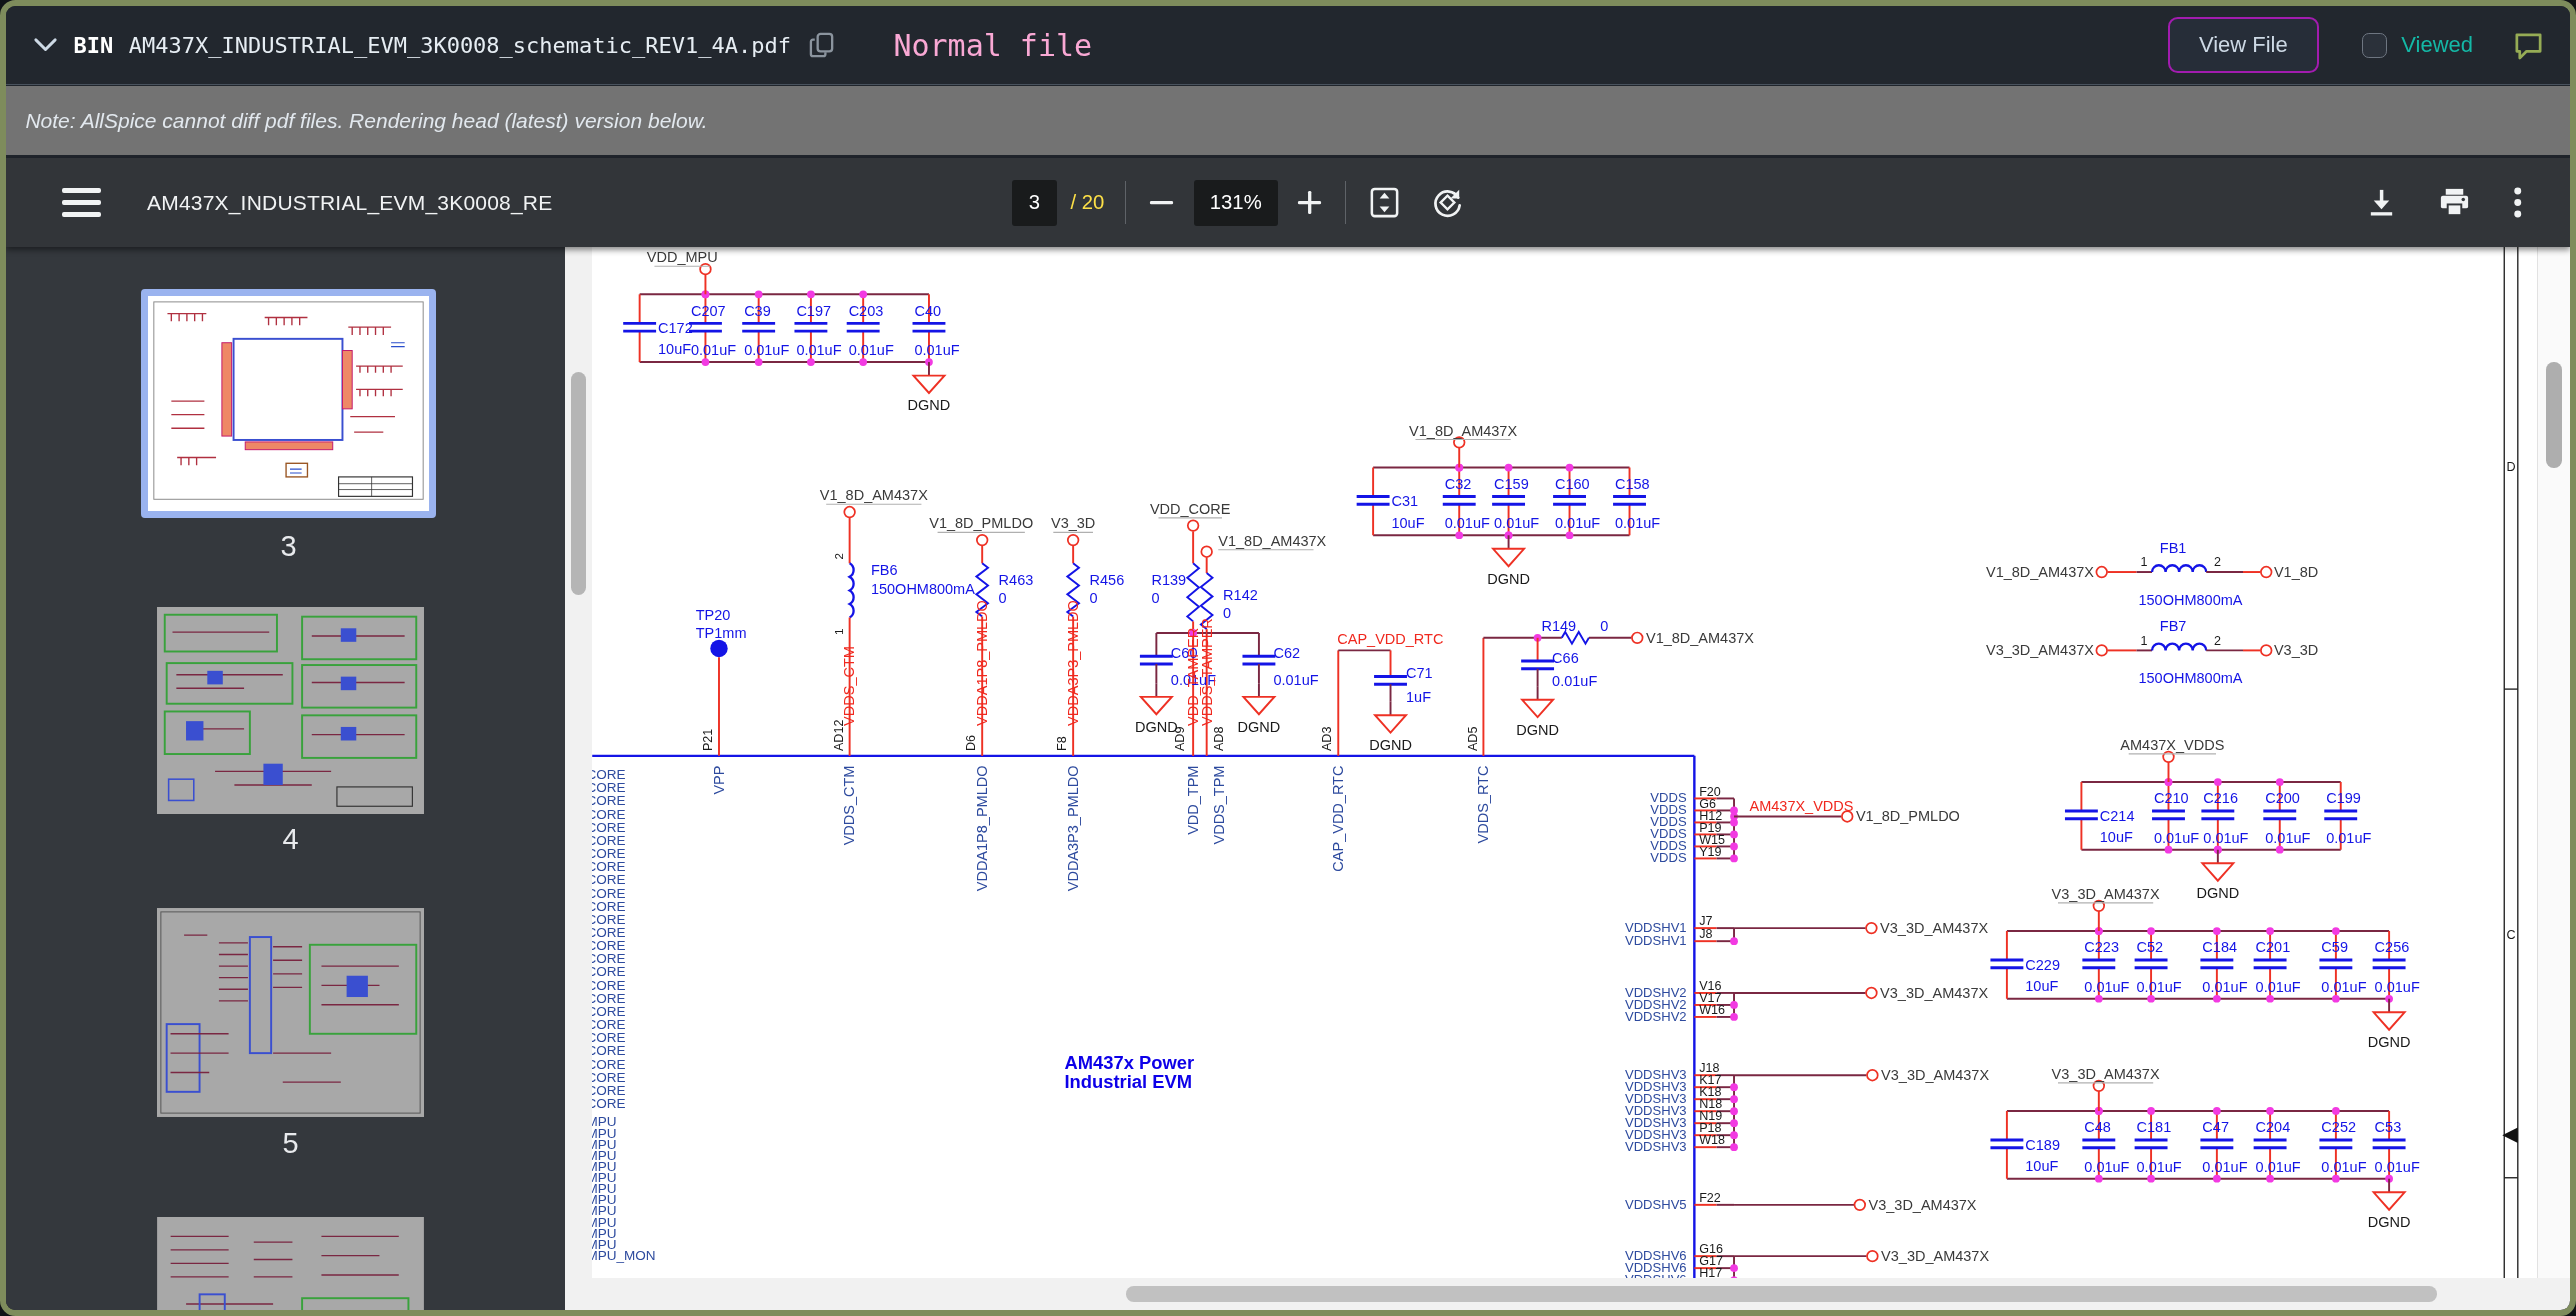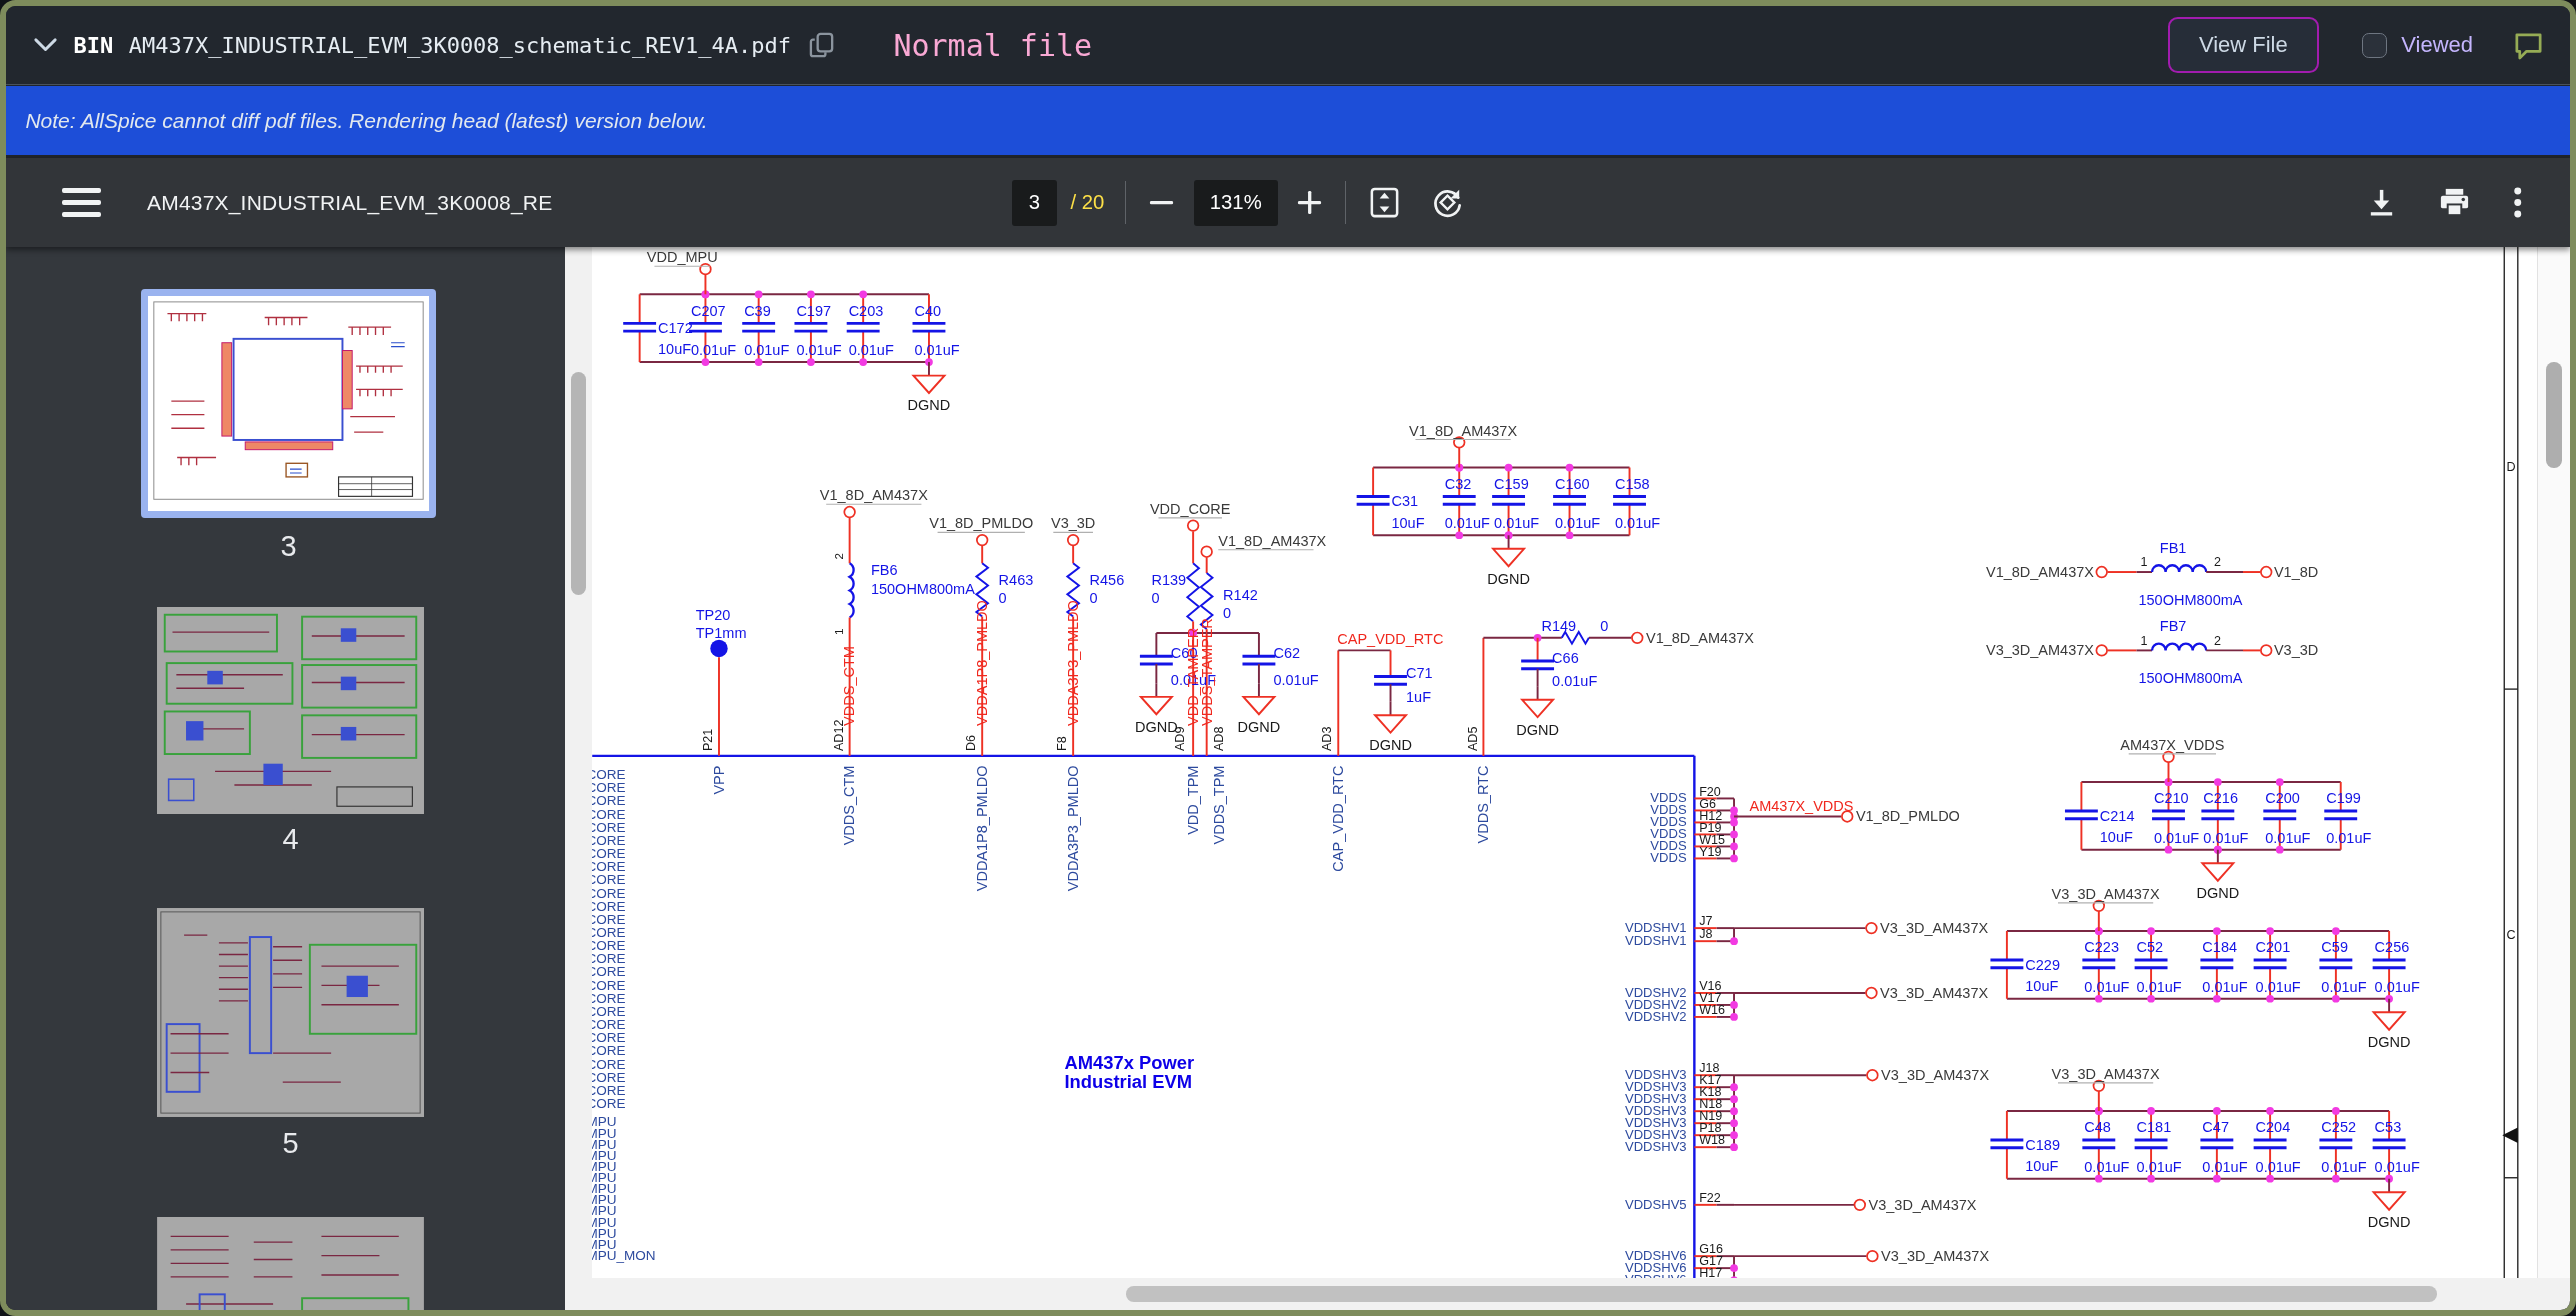--- a/index.html
+++ b/index.html
@@ -13,24 +13,24 @@
   .fh-chevron { width:29px; height:19.4px; margin-right:13.5px; cursor:pointer; }
   .fh-bin { color:#ffffff; font-weight:bold; font-size:22px; margin-right:15.5px; }
   .fh-name { color:#e6edf3; font-size:22px; }
   .fh-copy { width:29px; height:31px; margin-left:17.4px; cursor:pointer; }
   .fh-status { color:#f9a8d4; font-size:30px; margin-left:56px; }
   .fh-right { margin-left:auto; display:flex; align-items:center; }
   .view-file-btn { border:2px solid #a21caf; background:#262d38; color:#cdd9e5; font-size:22px;
                    padding:12.6px 29px; border-radius:9.7px; cursor:pointer; font-family:"Liberation Sans",sans-serif; }
   .viewed-box { width:25px; height:25px; border:1.9px solid #6e7681; border-radius:6.8px; background:#2b313a;
                 margin-left:43px; cursor:pointer; }
-  .viewed-label { color:#c4b5fd; font-size:22px; margin-left:14.5px; }
+  .viewed-label { color:#14b8a6; font-size:22px; margin-left:14.5px; }
   .fh-comment { width:33px; height:33px; margin-left:39px; cursor:pointer; }
   
-  .note-bar { position:absolute; left:0; right:0; top:80px; height:69px; background:#1d4ed8;
+  .note-bar { position:absolute; left:0; right:0; top:80px; height:69px; background:#737373;
               display:flex; align-items:center; padding:0 19.4px; }
   .note-text { color:#e2e8ee; font-size:21px; font-style:italic; }
   
   .pdf-toolbar { position:absolute; left:0; right:0; top:152px; height:89px; background:#323539;
                  display:flex; align-items:center; box-shadow:0 2.9px 5.8px rgba(0,0,0,.45); z-index:5; }
   .tb-burger { width:39px; height:29px; margin-left:56px; display:flex; flex-direction:column;
                justify-content:space-between; cursor:pointer; }
   .tb-burger span { display:block; height:4.8px; background:#f1f3f4; border-radius:1.9px; }
   .tb-title { color:#f1f3f4; font-size:21px; font-weight:500; margin-left:46px; letter-spacing:0.2px; }
   .tb-center { position:absolute; left:1006px; top:0; height:89px; display:flex; align-items:center; }

